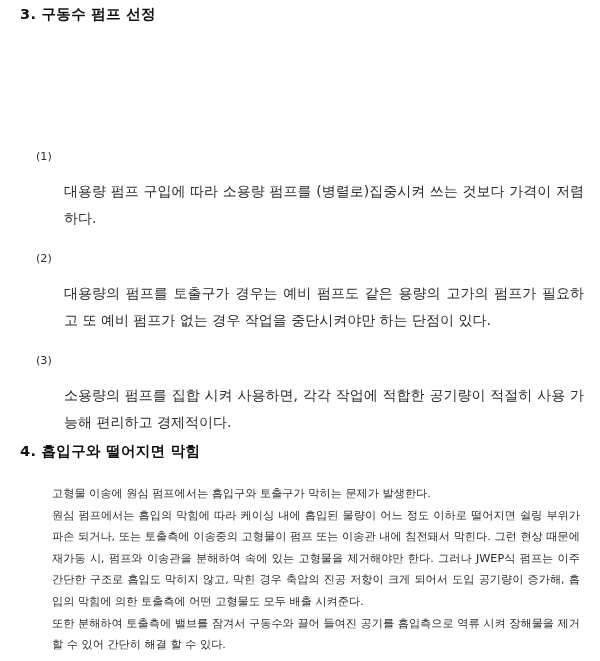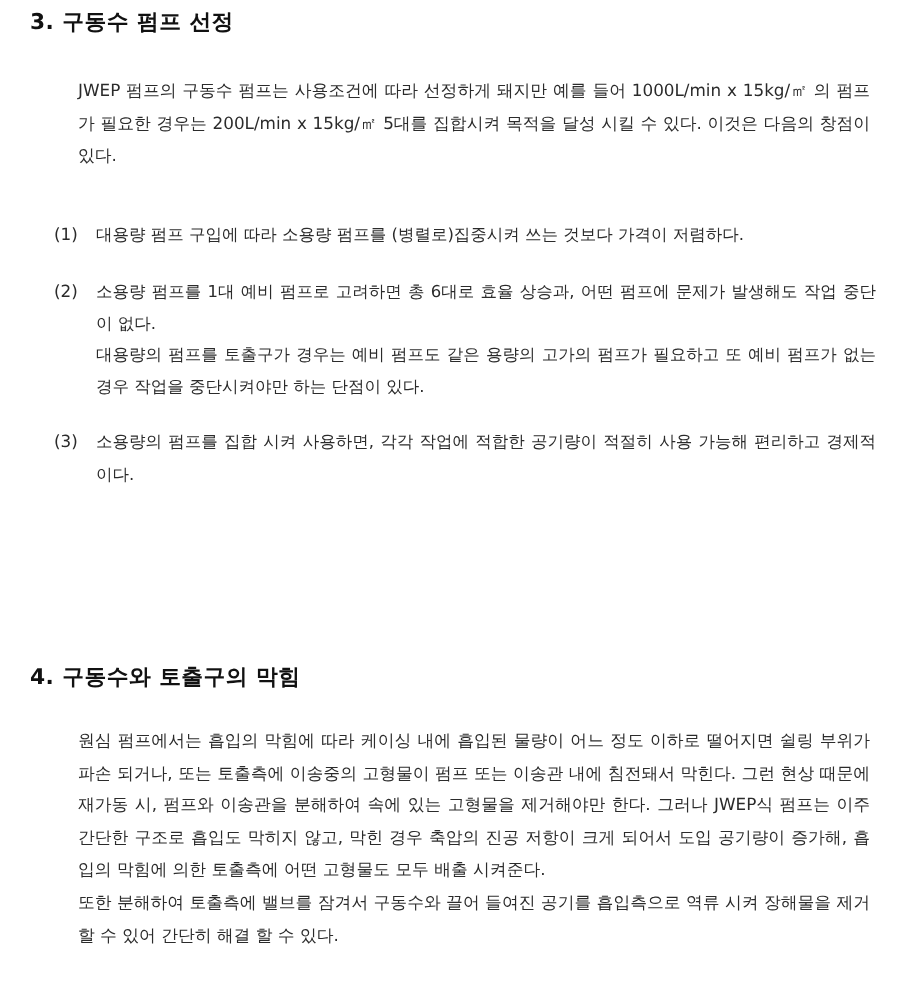--- a/index.html
+++ b/index.html
@@ -67,25 +67,26 @@
   }
   .item-marker {
     flex: 0 0 auto;
     width: 28px;
     font-size: 11.2px;
     line-height: 1.93;
     color: #2b2b2b;
   }
   .item-text {
     flex: 1 1 auto;
-    font-size: 11px;
+    font-size: 14px;
     line-height: 1.93;
     color: #2b2b2b;
     text-align: justify;
     text-justify: inter-character;
+    margin-top: 32px;
   }
   .item-text p {
     margin: 0;
   }
   #para-section4 {
     left: 52px;
     top: 483px;
     width: 528px;
   }
   .body-block p {
@@ -95,49 +96,46 @@
 </head>
 <body>
 
 <div class="page">
 
   <h2 class="section-heading" id="heading-3">
     <span>3.</span>
     <span>구동수 펌프 선정</span>
   </h2>
 
-  <div class="body-block" id="para-intro">
-    <p>JWEP 펌프의 구동수 펌프는 사용조건에 따라 선정하게 돼지만 예를 들어 1000L/min x 15kg/㎡ 의 펌프가 필요한 경우는 200L/min x 15kg/㎡ 5대를 집합시켜 목적을 달성 시킬 수 있다. 이것은 다음의 창점이 있다.</p>
-  </div>
 
   <ol class="numbered-list">
     <li class="numbered-item">
       <span class="item-marker">(1)</span>
       <div class="item-text">
         <p>대용량 펌프 구입에 따라 소용량 펌프를 (병렬로)집중시켜 쓰는 것보다 가격이 저렴하다.</p>
       </div>
     </li>
     <li class="numbered-item">
       <span class="item-marker">(2)</span>
       <div class="item-text">
-        <p>소용량 펌프를 1대 예비 펌프로 고려하면 총 6대로 효율 상승과, 어떤 펌프에 문제가 발생해도 작업 중단이 없다.</p>
         <p>대용량의 펌프를 토출구가 경우는 예비 펌프도 같은 용량의 고가의 펌프가 필요하고 또 예비 펌프가 없는 경우 작업을 중단시켜야만 하는 단점이 있다.</p>
       </div>
     </li>
     <li class="numbered-item">
       <span class="item-marker">(3)</span>
       <div class="item-text">
         <p>소용량의 펌프를 집합 시켜 사용하면, 각각 작업에 적합한 공기량이 적절히 사용 가능해 편리하고 경제적이다.</p>
       </div>
     </li>
   </ol>
 
   <h2 class="section-heading" id="heading-4">
     <span>4.</span>
-    <span>구동수와 토출구의 막힘</span>
+    <span>흡입구와 떨어지면 막힘</span>
   </h2>
 
   <div class="body-block" id="para-section4">
+    <p>고형물 이송에 원심 펌프에서는 흡입구와 토출구가 막히는 문제가 발생한다.</p>
     <p>원심 펌프에서는 흡입의 막힘에 따라 케이싱 내에 흡입된 물량이 어느 정도 이하로 떨어지면 쉴링 부위가 파손 되거나, 또는 토출측에 이송중의 고형물이 펌프 또는 이송관 내에 침전돼서 막힌다. 그런 현상 때문에 재가동 시, 펌프와 이송관을 분해하여 속에 있는 고형물을 제거해야만 한다. 그러나 JWEP식 펌프는 이주 간단한 구조로 흡입도 막히지 않고, 막힌 경우 축압의 진공 저항이 크게 되어서 도입 공기량이 증가해, 흡입의 막힘에 의한 토출측에 어떤 고형물도 모두 배출 시켜준다.</p>
     <p>또한 분해하여 토출측에 밸브를 잠겨서 구동수와 끌어 들여진 공기를 흡입측으로 역류 시켜 장해물을 제거할 수 있어 간단히 해결 할 수 있다.</p>
   </div>
 
 </div>
 
 </body></html>

